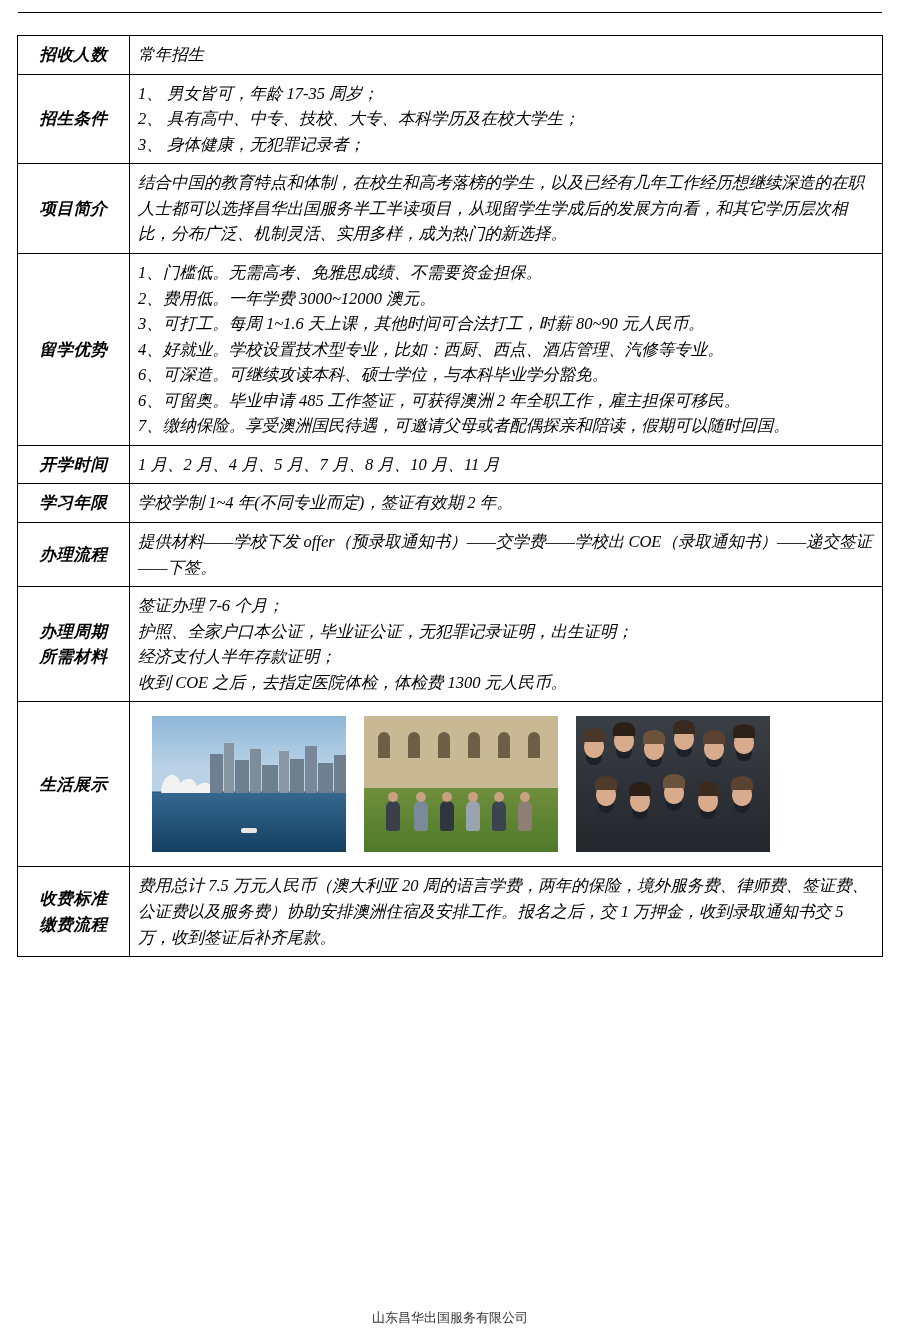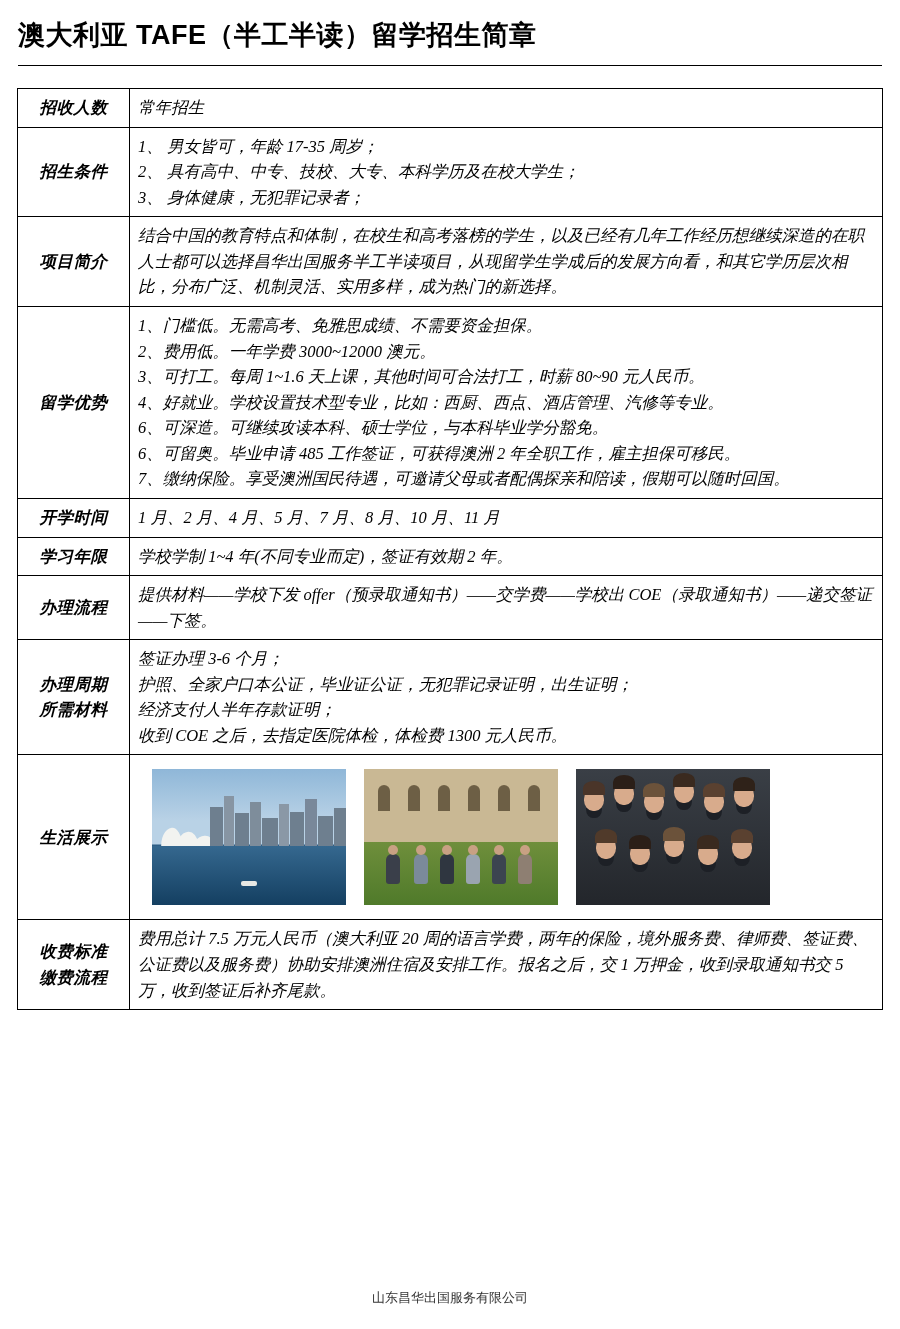--- a/index.html
+++ b/index.html
@@ -172,35 +172,34 @@
     box-shadow: 0 9px 0 -2px #1d2026;
   }
   .p3 .hair {
     position: absolute;
     width: 22px; height: 14px;
     border-radius: 50% 50% 0 0;
     background: #4a3529;
   }
   .footer {
     position: absolute;
-    bottom: 22px;
+    bottom: 14px;
     left: 0;
     width: 900px;
     text-align: center;
     font-size: 13px;
     color: #333;
     font-family: "Liberation Serif", "DejaVu Serif", serif;
   }
 </style>
 </head>
 <body>
 
 <div class="page">
 
-  <div class="doc-title">澳大利亚 TAFE（半工半读）留学招生简章</div>
   <div class="title-rule"></div>
 
   <table class="main">
     <colgroup>
         <col style="width:112px">
         <col>
       </colgroup>
     <tbody>
 
       <tr>
@@ -259,21 +258,21 @@
           <p>提供材料——学校下发 offer（预录取通知书）——交学费——学校出 COE（录取通知书）——递交签证——下签。</p>
         </td>
       </tr>
 
       <tr>
         <td class="label">
           <div>办理周期</div>
           <div>所需材料</div>
         </td>
         <td class="content cell-pad-sm">
-          <p>签证办理 3-6 个月；</p>
+          <p>签证办理 7-6 个月；</p>
           <p>护照、全家户口本公证，毕业证公证，无犯罪记录证明，出生证明；</p>
           <p>经济支付人半年存款证明；</p>
           <p>收到 COE 之后，去指定医院体检，体检费 1300 元人民币。</p>
         </td>
       </tr>
 
       <tr>
         <td class="label">生活展示</td>
         <td class="content">
           <div class="photos">

